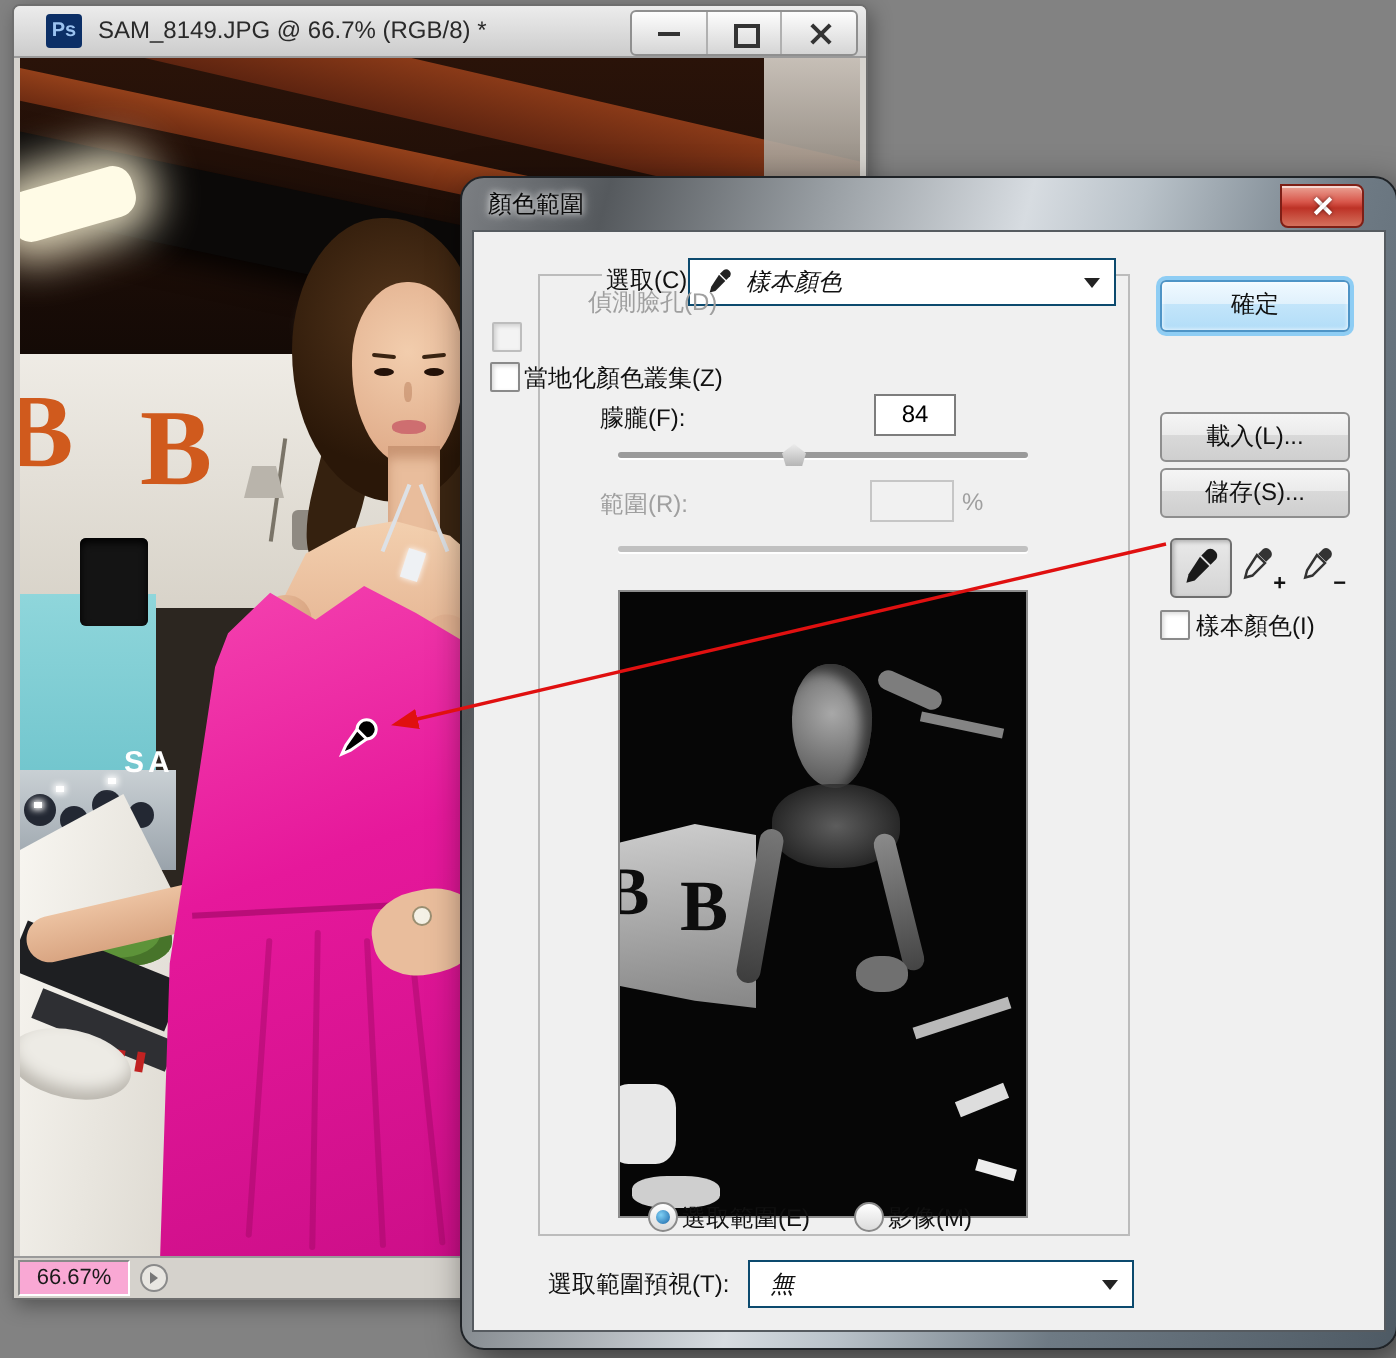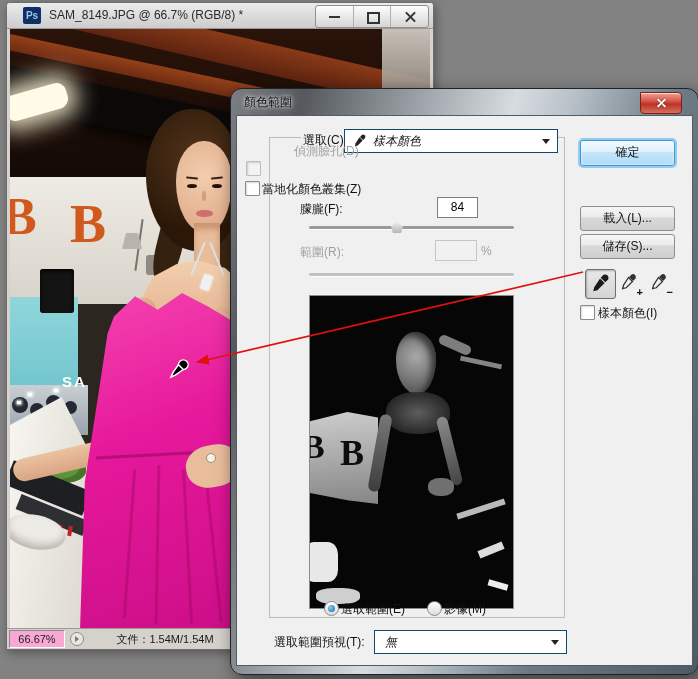--- a/index.html
+++ b/index.html
@@ -242,21 +242,20 @@
       <div class="fold" style="left:146px;top:436px;height:160px;transform:rotate(1deg);"></div>
       <div class="fold" style="left:176px;top:440px;height:155px;transform:rotate(-3deg);"></div>
       <div class="fold" style="left:202px;top:444px;height:150px;transform:rotate(-6deg);"></div>
       <div class="hand"></div>
       <div class="ring"></div>
     </div>
 
     <div class="doc-statusbar">
       <div class="zoom-box">66.67%</div>
       <div class="status-ic"></div>
-      <span class="doc-info">文件：1.54M/1.54M</span>
     </div>
   </div>
 
   <div class="dialog">
     <span class="dlg-title">顏色範圍</span>
     <div class="dlg-close">
         <div class="gl-x1"></div>
         <div class="gl-x2"></div>
       </div>
 

